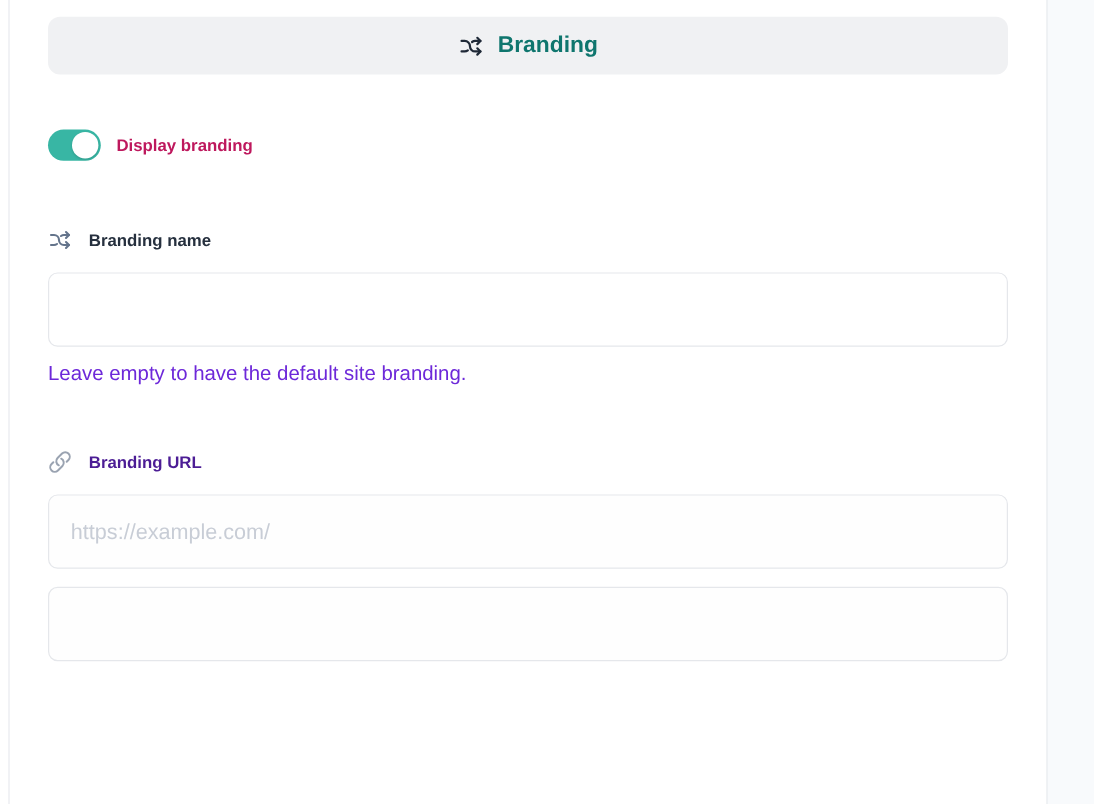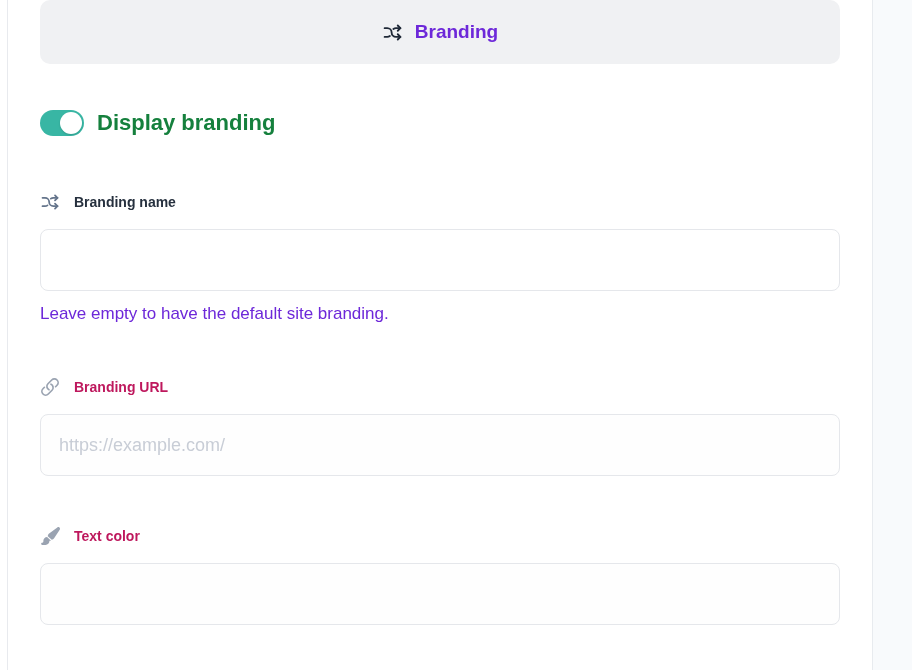--- a/index.html
+++ b/index.html
@@ -17,26 +17,27 @@
   .right-panel {
     position: absolute; right: 0; top: 0; bottom: 0;
     width: 40px; background: #f8fafc;
     border-left: 1px solid #e8ebef;
   }
   .content {
     position: absolute; left: 40px; top: 0;
     width: 800px;
   }
   .section-header {
-    height: 64px;
+    margin-top: 14px;
+    height: 48px;
     background: #f0f1f3;
     border-radius: 10px;
     display: flex; align-items: center; justify-content: center;
     gap: 12px;
-    color: #6d28d9;
+    color: #0f766e;
     font-size: 19px; font-weight: 600;
   }
   .section-header svg { width: 21px; height: 21px; }
   .toggle-row {
     margin-top: 45px;
     display: flex; align-items: center; gap: 13px;
     height: 28px;
   }
   .toggle {
     width: 44px; height: 26px;
@@ -46,31 +47,31 @@
     cursor: pointer;
     flex: 0 0 auto;
   }
   .toggle .knob {
     position: absolute; top: 2px; right: 2px;
     width: 22px; height: 22px;
     background: #ffffff; border-radius: 50%;
     box-shadow: 0 1px 2px rgba(0,0,0,0.15);
   }
   .toggle-label {
-    color: #15803d; font-size: 22px; font-weight: 600;
+    color: #be185d; font-size: 14px; font-weight: 600;
   }
   .field-label {
     display: flex; align-items: center; gap: 14px;
     height: 24px;
     font-size: 14px; font-weight: 600;
     color: #26303e;
   }
   .field-label svg { width: 20px; height: 20px; flex: 0 0 auto; }
   .field-label .label-icon { color: #64748b; display: inline-flex; }
-  .field-label.is-disabled { color: #be185d; }
+  .field-label.is-disabled { color: #4c1d95; }
   .field-label.is-disabled .label-icon { color: #9aa3b1; }
   .mt-name { margin-top: 53px; }
   .mt-url  { margin-top: 51px; }
   .mt-color{ margin-top: 48px; }
   .text-input {
     display: block;
     margin-top: 15px;
     width: 800px; height: 62px;
     background: #ffffff;
     border: 1px solid #e5e7eb;
@@ -135,23 +136,15 @@
     <span class="label-icon">
       <svg viewBox="0 0 24 24" fill="none" stroke="currentColor" stroke-width="2" stroke-linecap="round" stroke-linejoin="round">
         <path d="M13.19 8.688a4.5 4.5 0 0 1 1.242 7.244l-4.5 4.5a4.5 4.5 0 0 1-6.364-6.364l1.757-1.757"></path>
         <path d="M10.81 15.312a4.5 4.5 0 0 1-1.242-7.244l4.5-4.5a4.5 4.5 0 0 1 6.364 6.364l-1.757 1.757"></path>
       </svg>
     </span>
     <span>Branding URL</span>
   </div>
   <input class="text-input is-disabled" type="text" placeholder="https://example.com/" style="">
 
-  <div class="field-label is-disabled mt-color">
-    <span class="label-icon">
-      <svg viewBox="0 0 576 512" fill="currentColor">
-        <path d="M339.3 367.1c27.3-3.9 51.9-19.4 67.2-42.9L568.2 74.1c12.6-19.5 9.4-45.3-7.6-61.2S517.7-4.4 499.1 9.6L262.4 187.2c-24 18-38.2 46.1-38.4 76.1L339.3 367.1zm-19.6 25.4l-116-104.4C143.9 290.3 96 339.6 96 400c0 3.9 .2 7.8 .6 11.6C98.4 429.1 86.4 448 68.8 448H64c-17.7 0-32 14.3-32 32s14.3 32 32 32H160c61.9 0 112-50.1 112-112c0-2.5-.1-5-.2-7.5z"></path>
-      </svg>
-    </span>
-    <span>Text color</span>
-  </div>
   <input class="text-input is-disabled" type="text" value="" style="">
 
 </div>
 
 </body></html>

